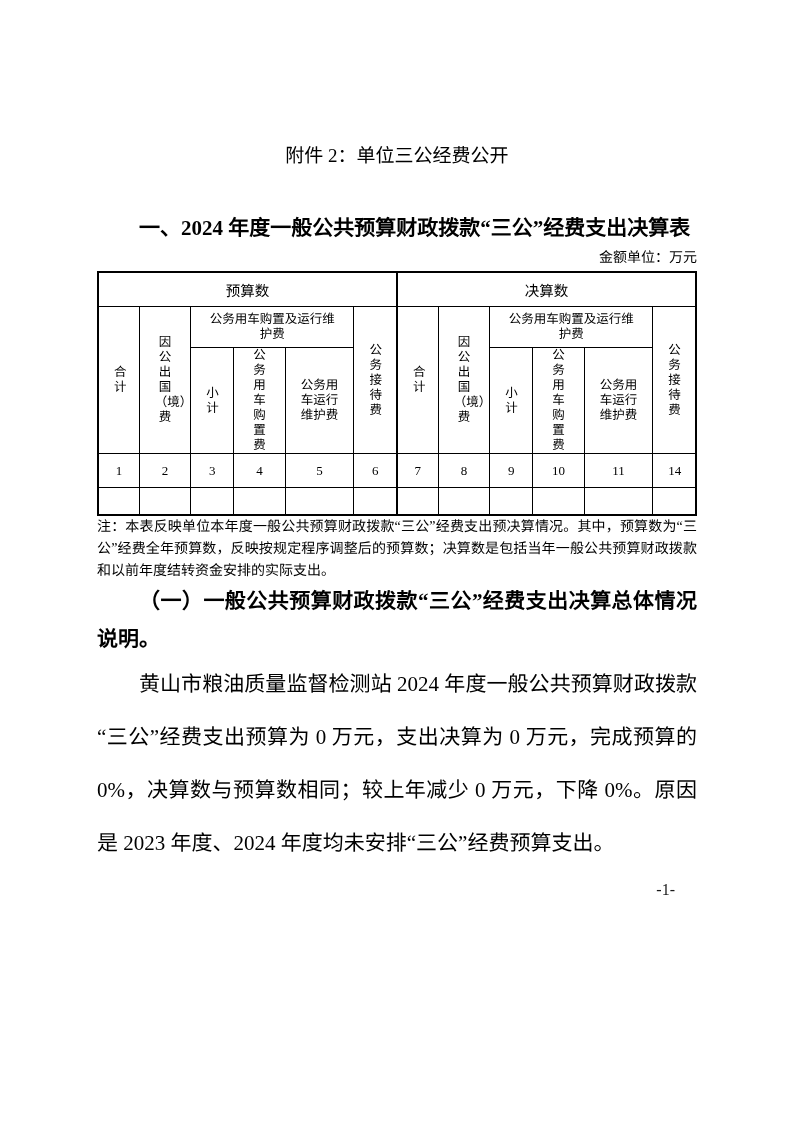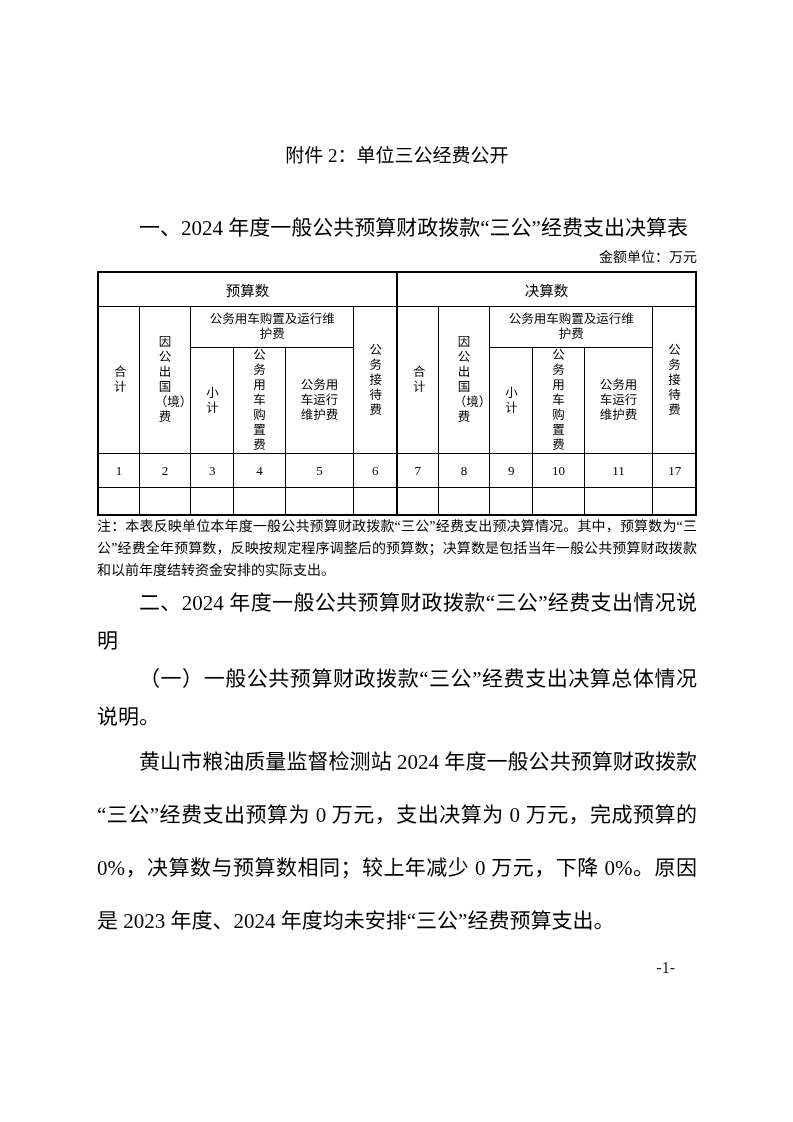--- a/index.html
+++ b/index.html
@@ -27,21 +27,21 @@
     margin-top: 44px;
     font-size: 24px;
     font-weight: 700;
     line-height: 42px;
     text-align: center;
     letter-spacing: 1px;
   }
   .heading {
     margin-top: 40px;
     font-size: 21px;
-    font-weight: 400;
+    font-weight: 700;
     line-height: 38px;
     text-align: justify;
     text-indent: 2em;
   }
   .heading.tight { margin-top: 2px; }
   .heading.none { margin-top: 0; }
   .unit-note {
     margin-top: 2px;
     font-size: 14px;
     line-height: 18px;
@@ -144,42 +144,41 @@
       <td>2</td>
       <td>3</td>
       <td>4</td>
       <td>5</td>
       <td>6</td>
       <td class="half-start">7</td>
       <td>8</td>
       <td>9</td>
       <td>10</td>
       <td>11</td>
-      <td>17</td>
+      <td>14</td>
     </tr>
     <tr class="r-data">
       <td></td>
       <td></td>
       <td></td>
       <td></td>
       <td></td>
       <td></td>
       <td class="half-start"></td>
       <td></td>
       <td></td>
       <td></td>
       <td></td>
       <td></td>
     </tr>
   </tbody>
     </table>
 
   <div class="table-note">注：本表反映单位本年度一般公共预算财政拨款“三公”经费支出预决算情况。其中，预算数为“三公”经费全年预算数，反映按规定程序调整后的预算数；决算数是包括当年一般公共预算财政拨款和以前年度结转资金安排的实际支出。</div>
 
-  <div class="heading tight">二、2024 年度一般公共预算财政拨款“三公”经费支出情况说明</div>
 
   <div class="heading none">（一）一般公共预算财政拨款“三公”经费支出决算总体情况说明。</div>
 
   <div class="body-para">黄山市粮油质量监督检测站 2024 年度一般公共预算财政拨款“三公”经费支出预算为 0 万元，支出决算为 0 万元，完成预算的 0%，决算数与预算数相同；较上年减少 0 万元，下降 0%。原因是 2023 年度、2024 年度均未安排“三公”经费预算支出。</div>
 
   <div class="page-footer">-1-</div>
 
 </div>
 
 </body></html>

